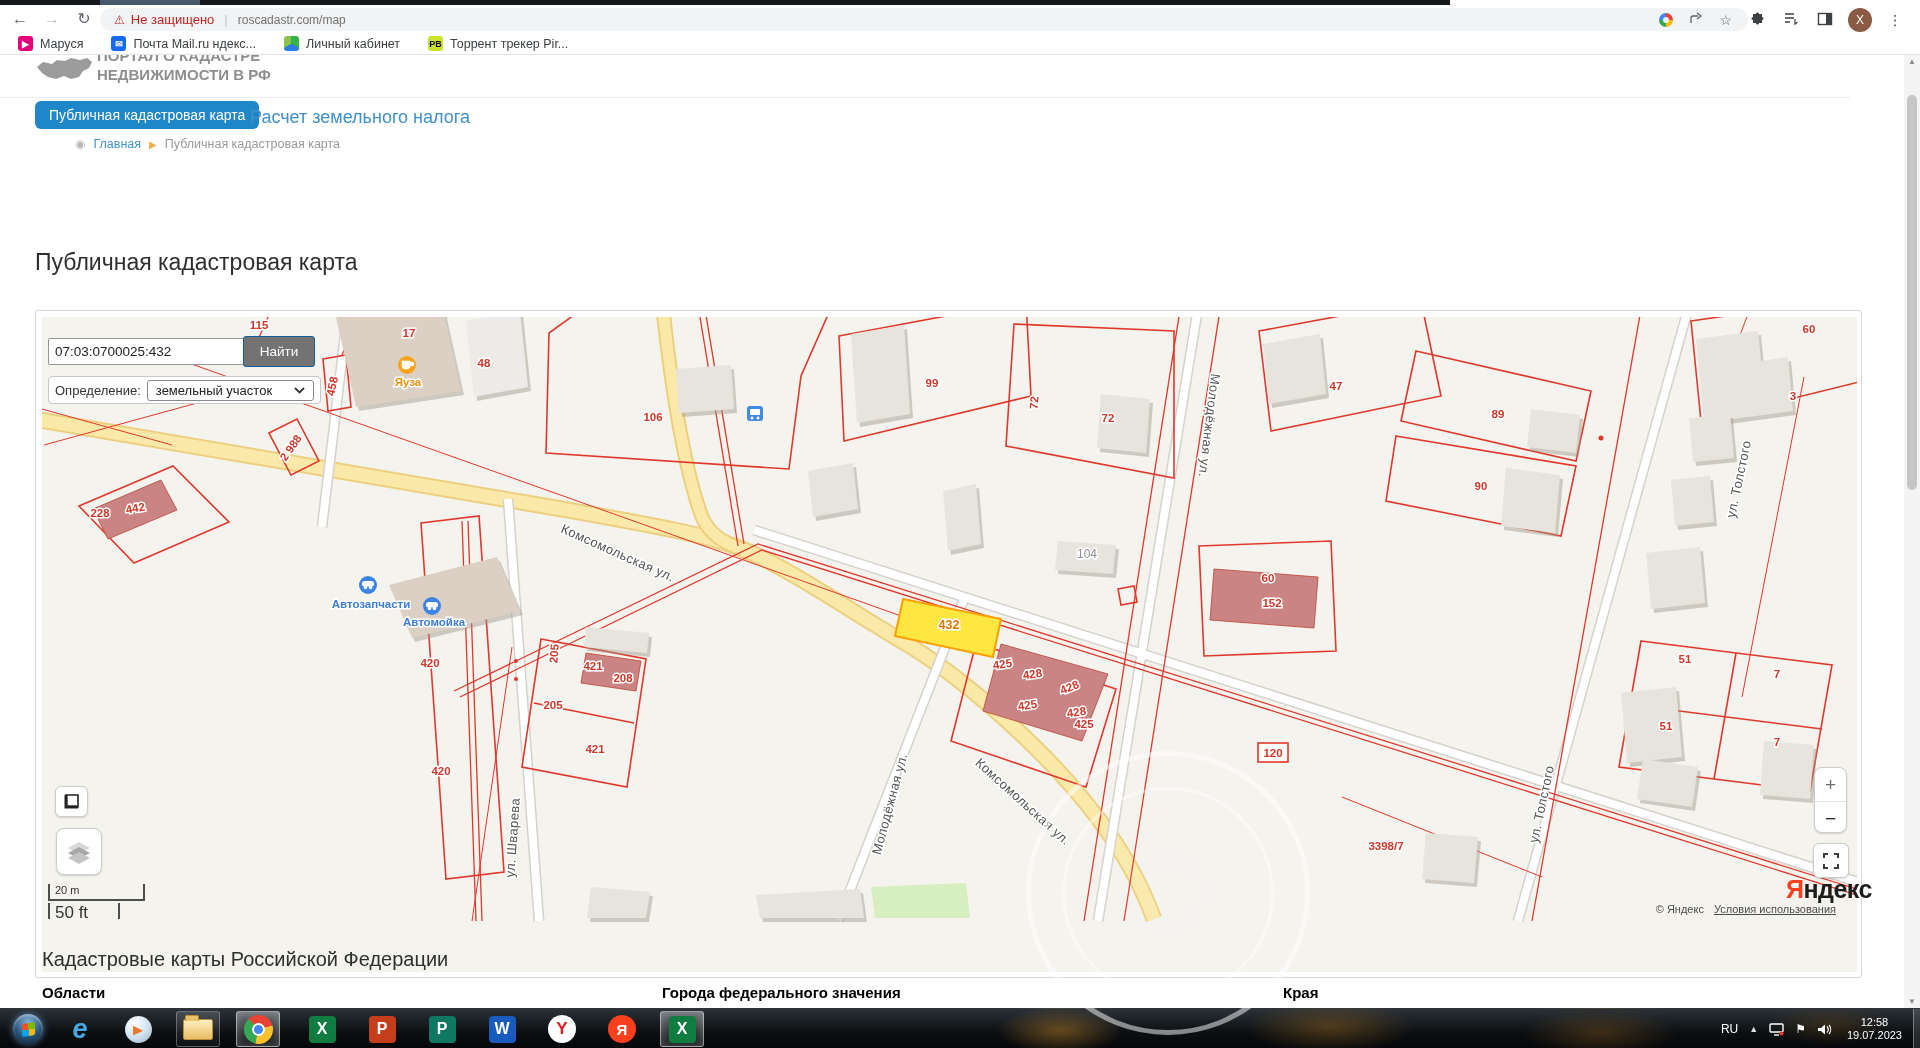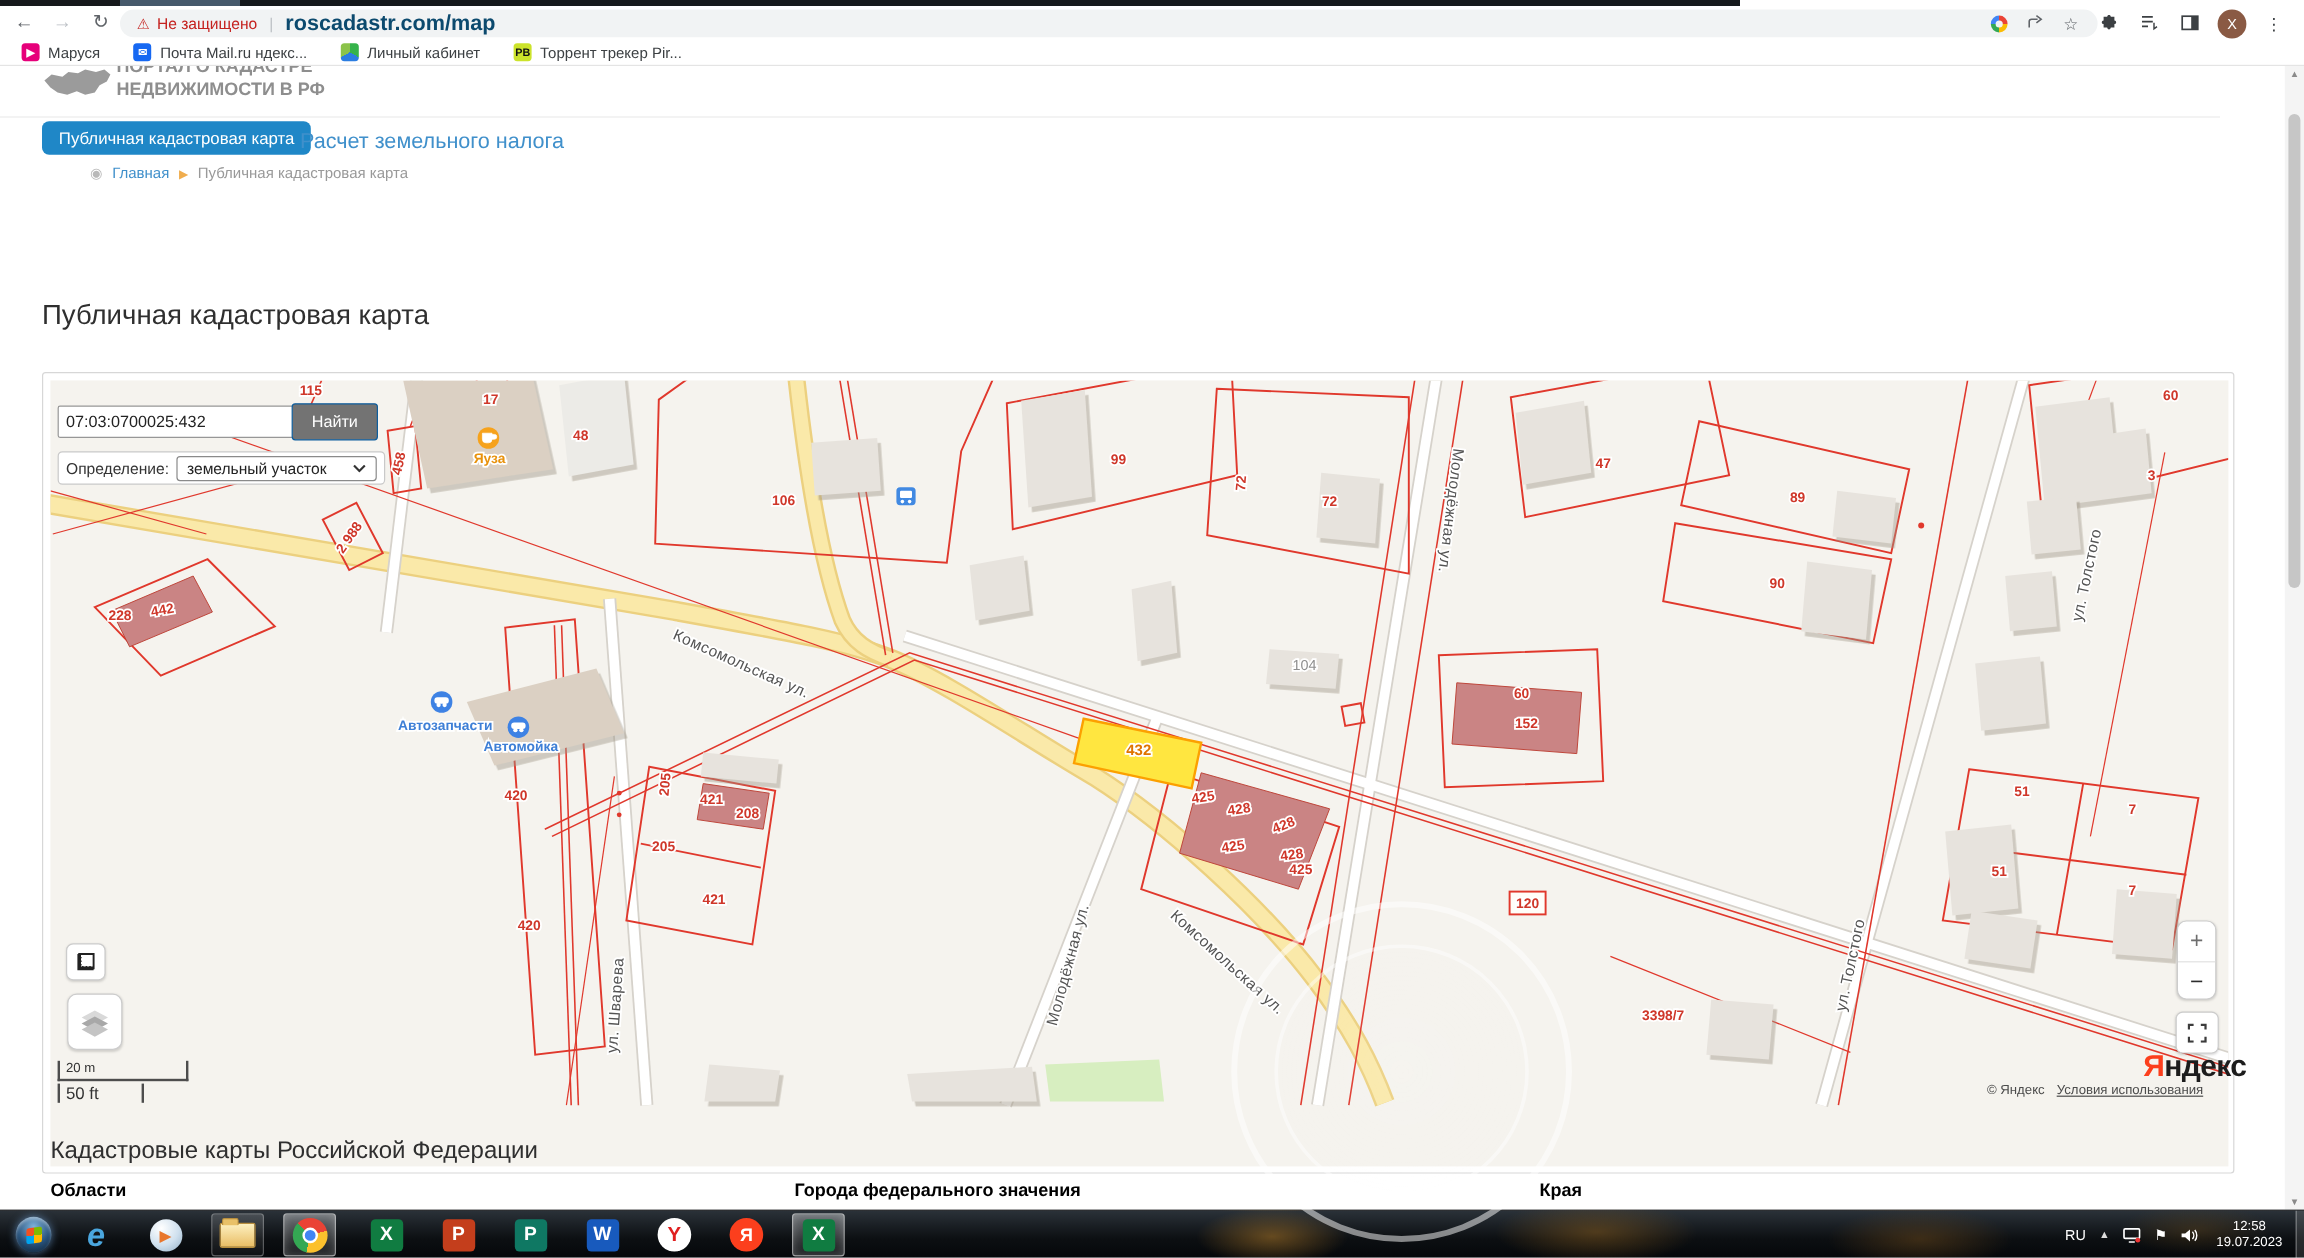--- a/index.html
+++ b/index.html
@@ -11,21 +11,21 @@
   #tabstrip .dark { position:absolute; left:0; top:0; width:1450px; height:5px; background:#16191c; }
   #tabstrip .tabhint { position:absolute; left:100px; top:0; width:100px; height:5px; background:#46596b; }
   #toolbar { position:absolute; left:0; top:5px; width:1920px; height:28px; background:#fff; }
   .navbtn { position:absolute; top:3px; width:24px; height:22px; color:#5f6368; font-size:16px;
     text-align:center; line-height:22px; }
   #omnibox { position:absolute; left:100px; top:3px; width:1648px; height:23px; background:#f1f3f4;
     border-radius:12px; display:flex; align-items:center; font-size:13px; }
   #omnibox .warn { color:#c5221f; font-size:12px; margin-left:14px; }
   #omnibox .warntxt { color:#c5221f; font-size:13px; margin-left:6px; }
   #omnibox .sep { color:#bdc1c6; margin:0 10px; font-size:13px; }
-  #omnibox .url { color:#0c4a6e; font-size:18px;font-weight:bold; }
+  #omnibox .url { color:#737373; font-size:12px; }
   #omnibox .grow { flex:1; }
   .gicon { width:14px; height:14px; border-radius:50%; position:relative; margin-right:16px;
     background:conic-gradient(#ea4335 0 90deg,#fbbc05 90deg 180deg,#34a853 180deg 270deg,#4285f4 270deg 360deg); }
   .gicon::after { content:''; position:absolute; inset:4px; background:#f1f3f4; border-radius:50%; }
   .obicon { color:#5f6368; margin-right:16px; font-size:14px; }
   .chrome-right { position:absolute; top:4px; height:22px; display:flex; align-items:center; }
   .cr-ic { width:22px; text-align:center; color:#3c4043; font-size:14px; margin:0 6px; }
   #avatar { width:24px; height:24px; border-radius:50%; background:#8a5a44; color:#fff; font-size:12px;
     text-align:center; line-height:24px; margin:0 6px; }
   #bookmarks { position:absolute; left:0; top:33px; width:1920px; height:22px; background:#fff;
@@ -91,24 +91,24 @@
     display:flex; align-items:center; gap:22px; font-size:13px; color:#222; }
   .mapbtn { position:absolute; background:#fff; border:1px solid #ccc; border-radius:6px;
     box-shadow:0 1px 2px rgba(0,0,0,.15); display:flex; align-items:center; justify-content:center; }
   #ruler { left:55px; top:731px; width:33px; height:31px; }
   #layers { left:56px; top:773px; width:46px; height:47px; border-radius:8px; }
   #zoomctl { position:absolute; left:1814px; top:712px; width:33px; height:66px; background:#fff;
     border:1px solid #ccc; border-radius:8px; box-shadow:0 1px 2px rgba(0,0,0,.15); }
   #zoomctl .z { height:33px; text-align:center; font-size:19px; color:#6e6e6e; line-height:33px; }
   #zoomctl .z + .z { border-top:1px solid #e2e2e2; color:#2c2c2c; }
   #fullscr { left:1813px; top:788px; width:36px; height:35px; }
-  #scalem { position:absolute; left:48px; top:829px; width:109px; height:17px; border-left:2px solid #4d4d4d;
+  #scalem { position:absolute; left:48px; top:829px; width:97px; height:17px; border-left:2px solid #4d4d4d;
     border-right:2px solid #4d4d4d; border-bottom:2px solid #4d4d4d; font-size:11px; color:#333; padding-left:5px; }
   #scaleft { position:absolute; left:48px; top:848px; width:72px; height:16px; border-left:2px solid #4d4d4d;
-    border-right:2px solid #4d4d4d; font-size:14px; color:#333; padding-left:5px; }
+    border-right:2px solid #4d4d4d; font-size:17px; color:#333; padding-left:5px; }
   #ylogo { position:absolute; left:1786px; top:820px; font-size:25px; font-weight:bold; letter-spacing:-.5px; }
   #ylogo .ya { color:#fc3f1d; } #ylogo .rest { color:#1d1d1d; }
   #attrib { position:absolute; right:68px; top:848px; font-size:11px; color:#4c4c4c; }
   #attrib a { color:#4c4c4c; text-decoration:underline; margin-left:10px; }
 
   
   #f-head { position:absolute; left:42px; top:893px; font-size:20px; font-weight:500; color:#2f2f2f; }
   .f-col { position:absolute; top:929px; font-size:15px; font-weight:bold; color:#000000; }
 
   

